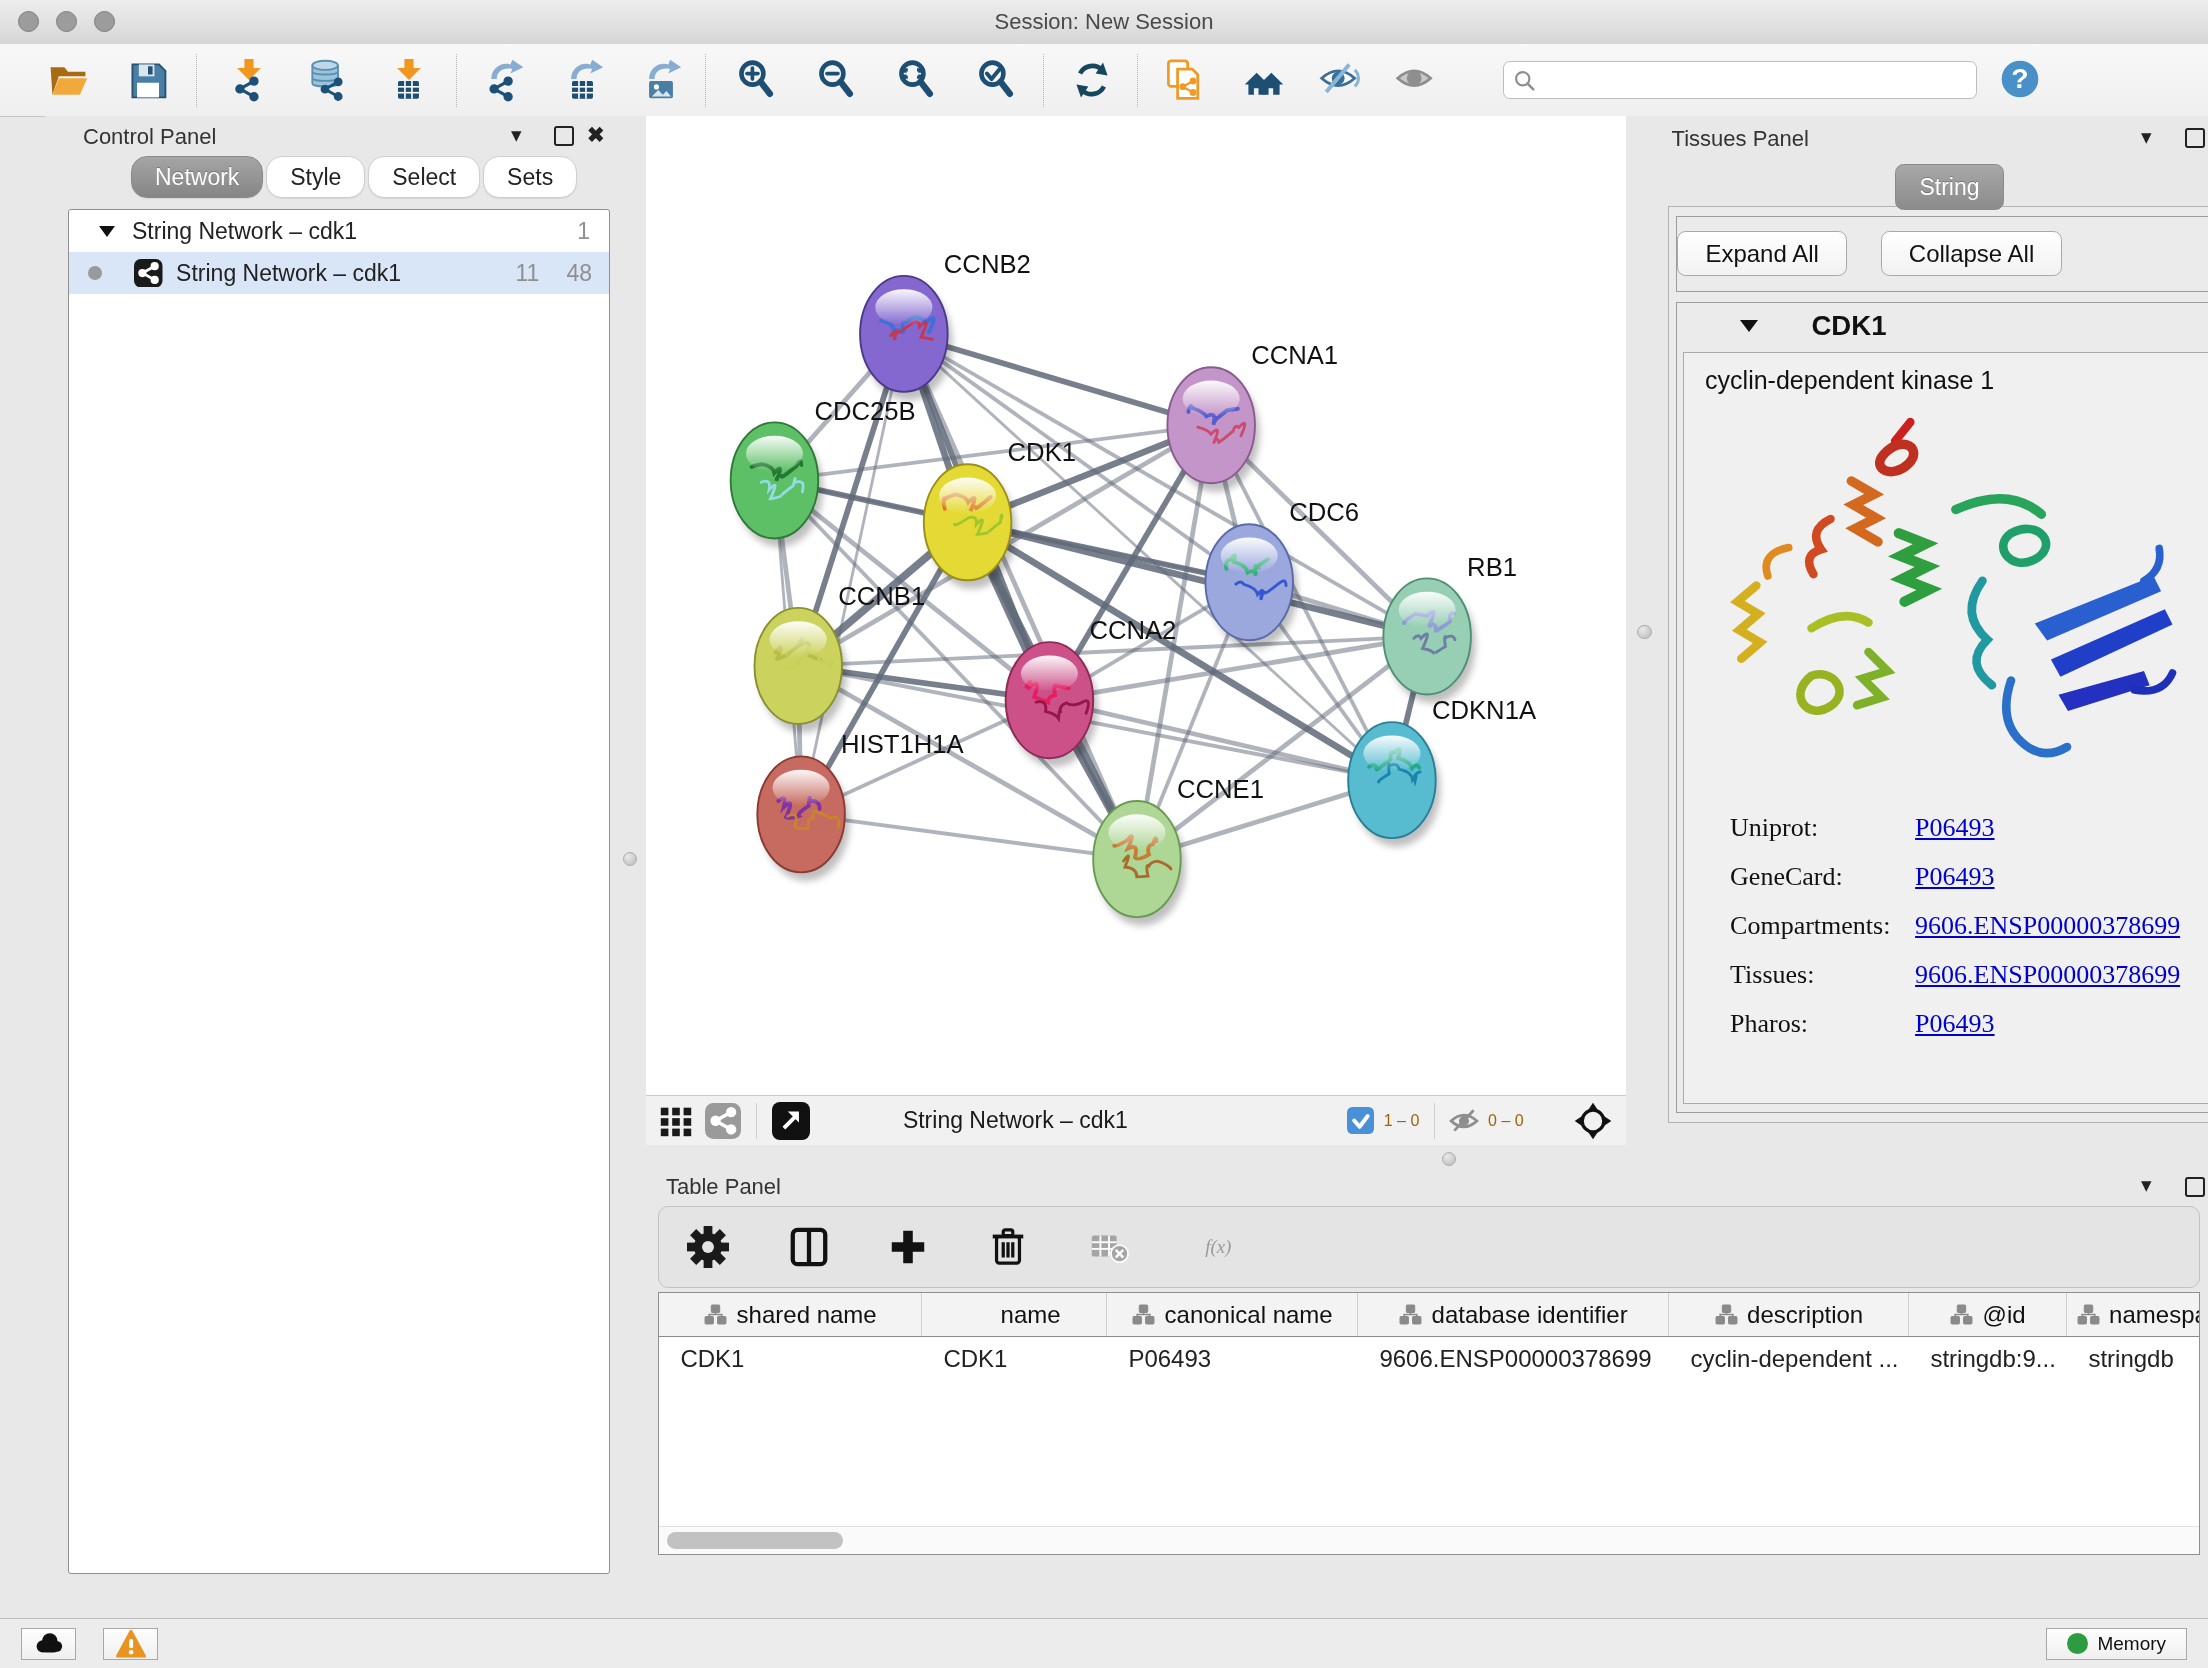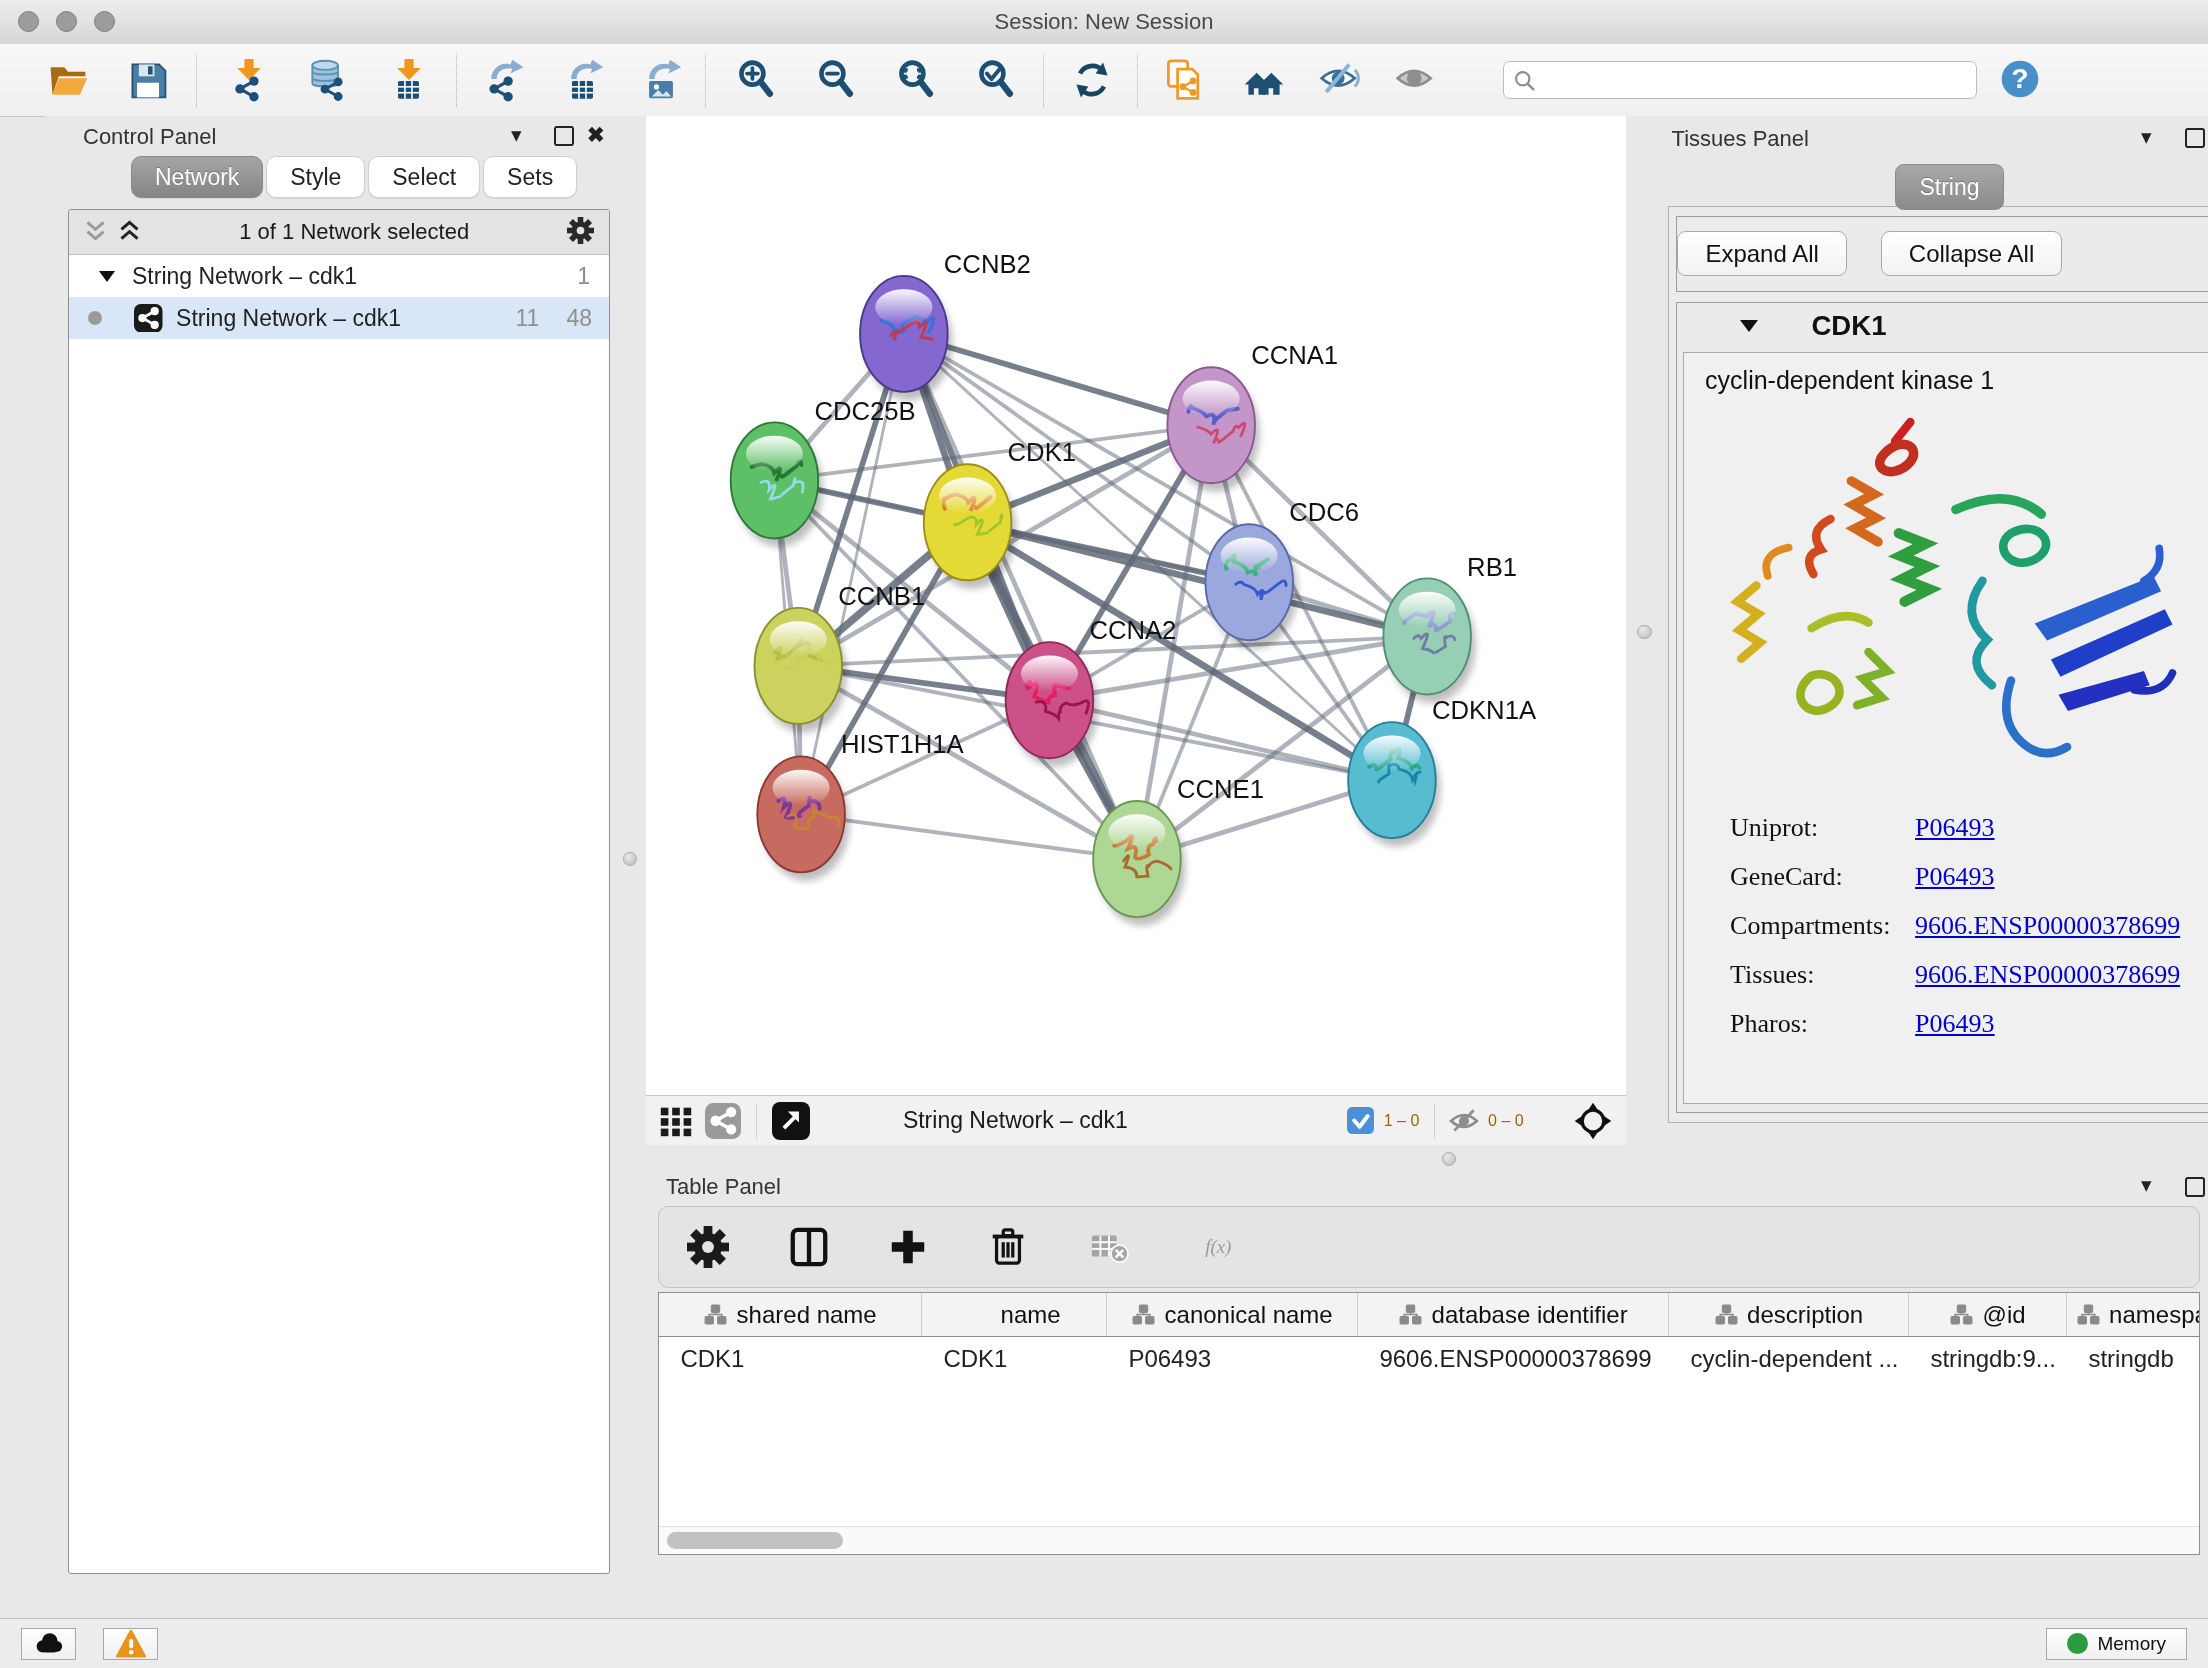--- a/index.html
+++ b/index.html
@@ -33,21 +33,21 @@
   
   .phdr-title{font-size:22px;color:#333;}
   .phdr-ic{display:inline-block;color:#222;font-size:21px;line-height:21px;cursor:default;}
   .float-ic{width:16px;height:16px;border:2.4px solid #222;border-radius:2.9px;display:inline-block;}
   
   .main{position:absolute;top:116px;left:0;right:0;height:1503px;background:#e8e8e8;margin-left:45px;}
   
   .control-panel{position:absolute;left:0;top:0;width:599px;height:100%;}
   .cp-hdr{position:absolute;top:5.7px;left:0;right:0;height:32px;}
   .cp-tabs{position:absolute;top:40px;left:86px;height:40px;display:flex;gap:2.9px;}
-  .cp-tab{height:40px;padding:0 23px;background:#fff;border:1px solid #cfcfcf;border-radius:10px;
+  .cp-tab{height:40px;padding:0 23px;background:#fff;border:1px solid #cfcfcf;border-radius:16px;
     font-size:23px;color:#222;display:flex;align-items:center;box-shadow:0 1px 1px rgba(0,0,0,.08);}
   .cp-tab.sel{background:linear-gradient(#a5a5a5,#858585);color:#fff;border-color:#8a8a8a;
     text-shadow:0 -1px 0 rgba(0,0,0,.25);}
   .cp-box{position:absolute;left:23px;width:540px;top:93px;bottom:45px;background:#fff;
     border:1.4px solid #8f8f8f;border-radius:2.9px;overflow:hidden;}
   .cp-subbar{height:44px;background:#e3e3e3;border-bottom:1px solid #bdbdbd;position:relative;
     display:flex;align-items:center;}
   .cp-subbar .status{flex:1;text-align:center;font-size:22px;color:#1a1a1a;}
   .cp-row{height:42px;display:flex;align-items:center;font-size:23px;position:relative;}
   .cp-row .count{color:#8f8f8f;}
@@ -346,38 +346,20 @@
           <span>Style</span>
         </div>
       <div class="cp-tab">
           <span>Select</span>
         </div>
       <div class="cp-tab">
           <span>Sets</span>
         </div>
     </div>
     <div class="cp-box">
-      <div class="cp-subbar">
-        <span style="margin-left:15px">
-          <svg width="23" height="23" viewBox="0 0 20 20">
-              <path d="M3 3 l7 6 7-6 M3 11 l7 6 7-6" stroke="#9a9a9a" stroke-width="2.6" fill="none"></path>
-            </svg>
-        </span>
-        <span style="margin-left:11.4px">
-          <svg width="23" height="23" viewBox="0 0 20 20">
-              <path d="M3 9 l7-6 7 6 M3 17 l7-6 7 6" stroke="#222" stroke-width="2.6" fill="none"></path>
-            </svg>
-        </span>
-        <span class="status">1 of 1 Network selected</span>
-        <span style="margin-right:15px">
-          <svg width="27" height="27" viewBox="0 0 24 24" fill="#2a2a2a">
-              <use href="#gearic"></use>
-            </svg>
-        </span>
-      </div>
       <div class="cp-row">
         <span class="disc" style="margin-left:30px"></span>
         <span style="margin-left:17px">String Network – cdk1</span>
         <span class="count" style="margin-left:auto;margin-right:19px">1</span>
       </div>
       <div class="cp-row selected">
         <span class="cp-dot" style="margin-left:19px"></span>
         <span style="margin-left:32px;display:inline-flex">
           <svg width="28.5" height="28.5" viewBox="0 0 30 30">
               <rect width="30" height="30" rx="7" fill="#1a1a1a"></rect>

